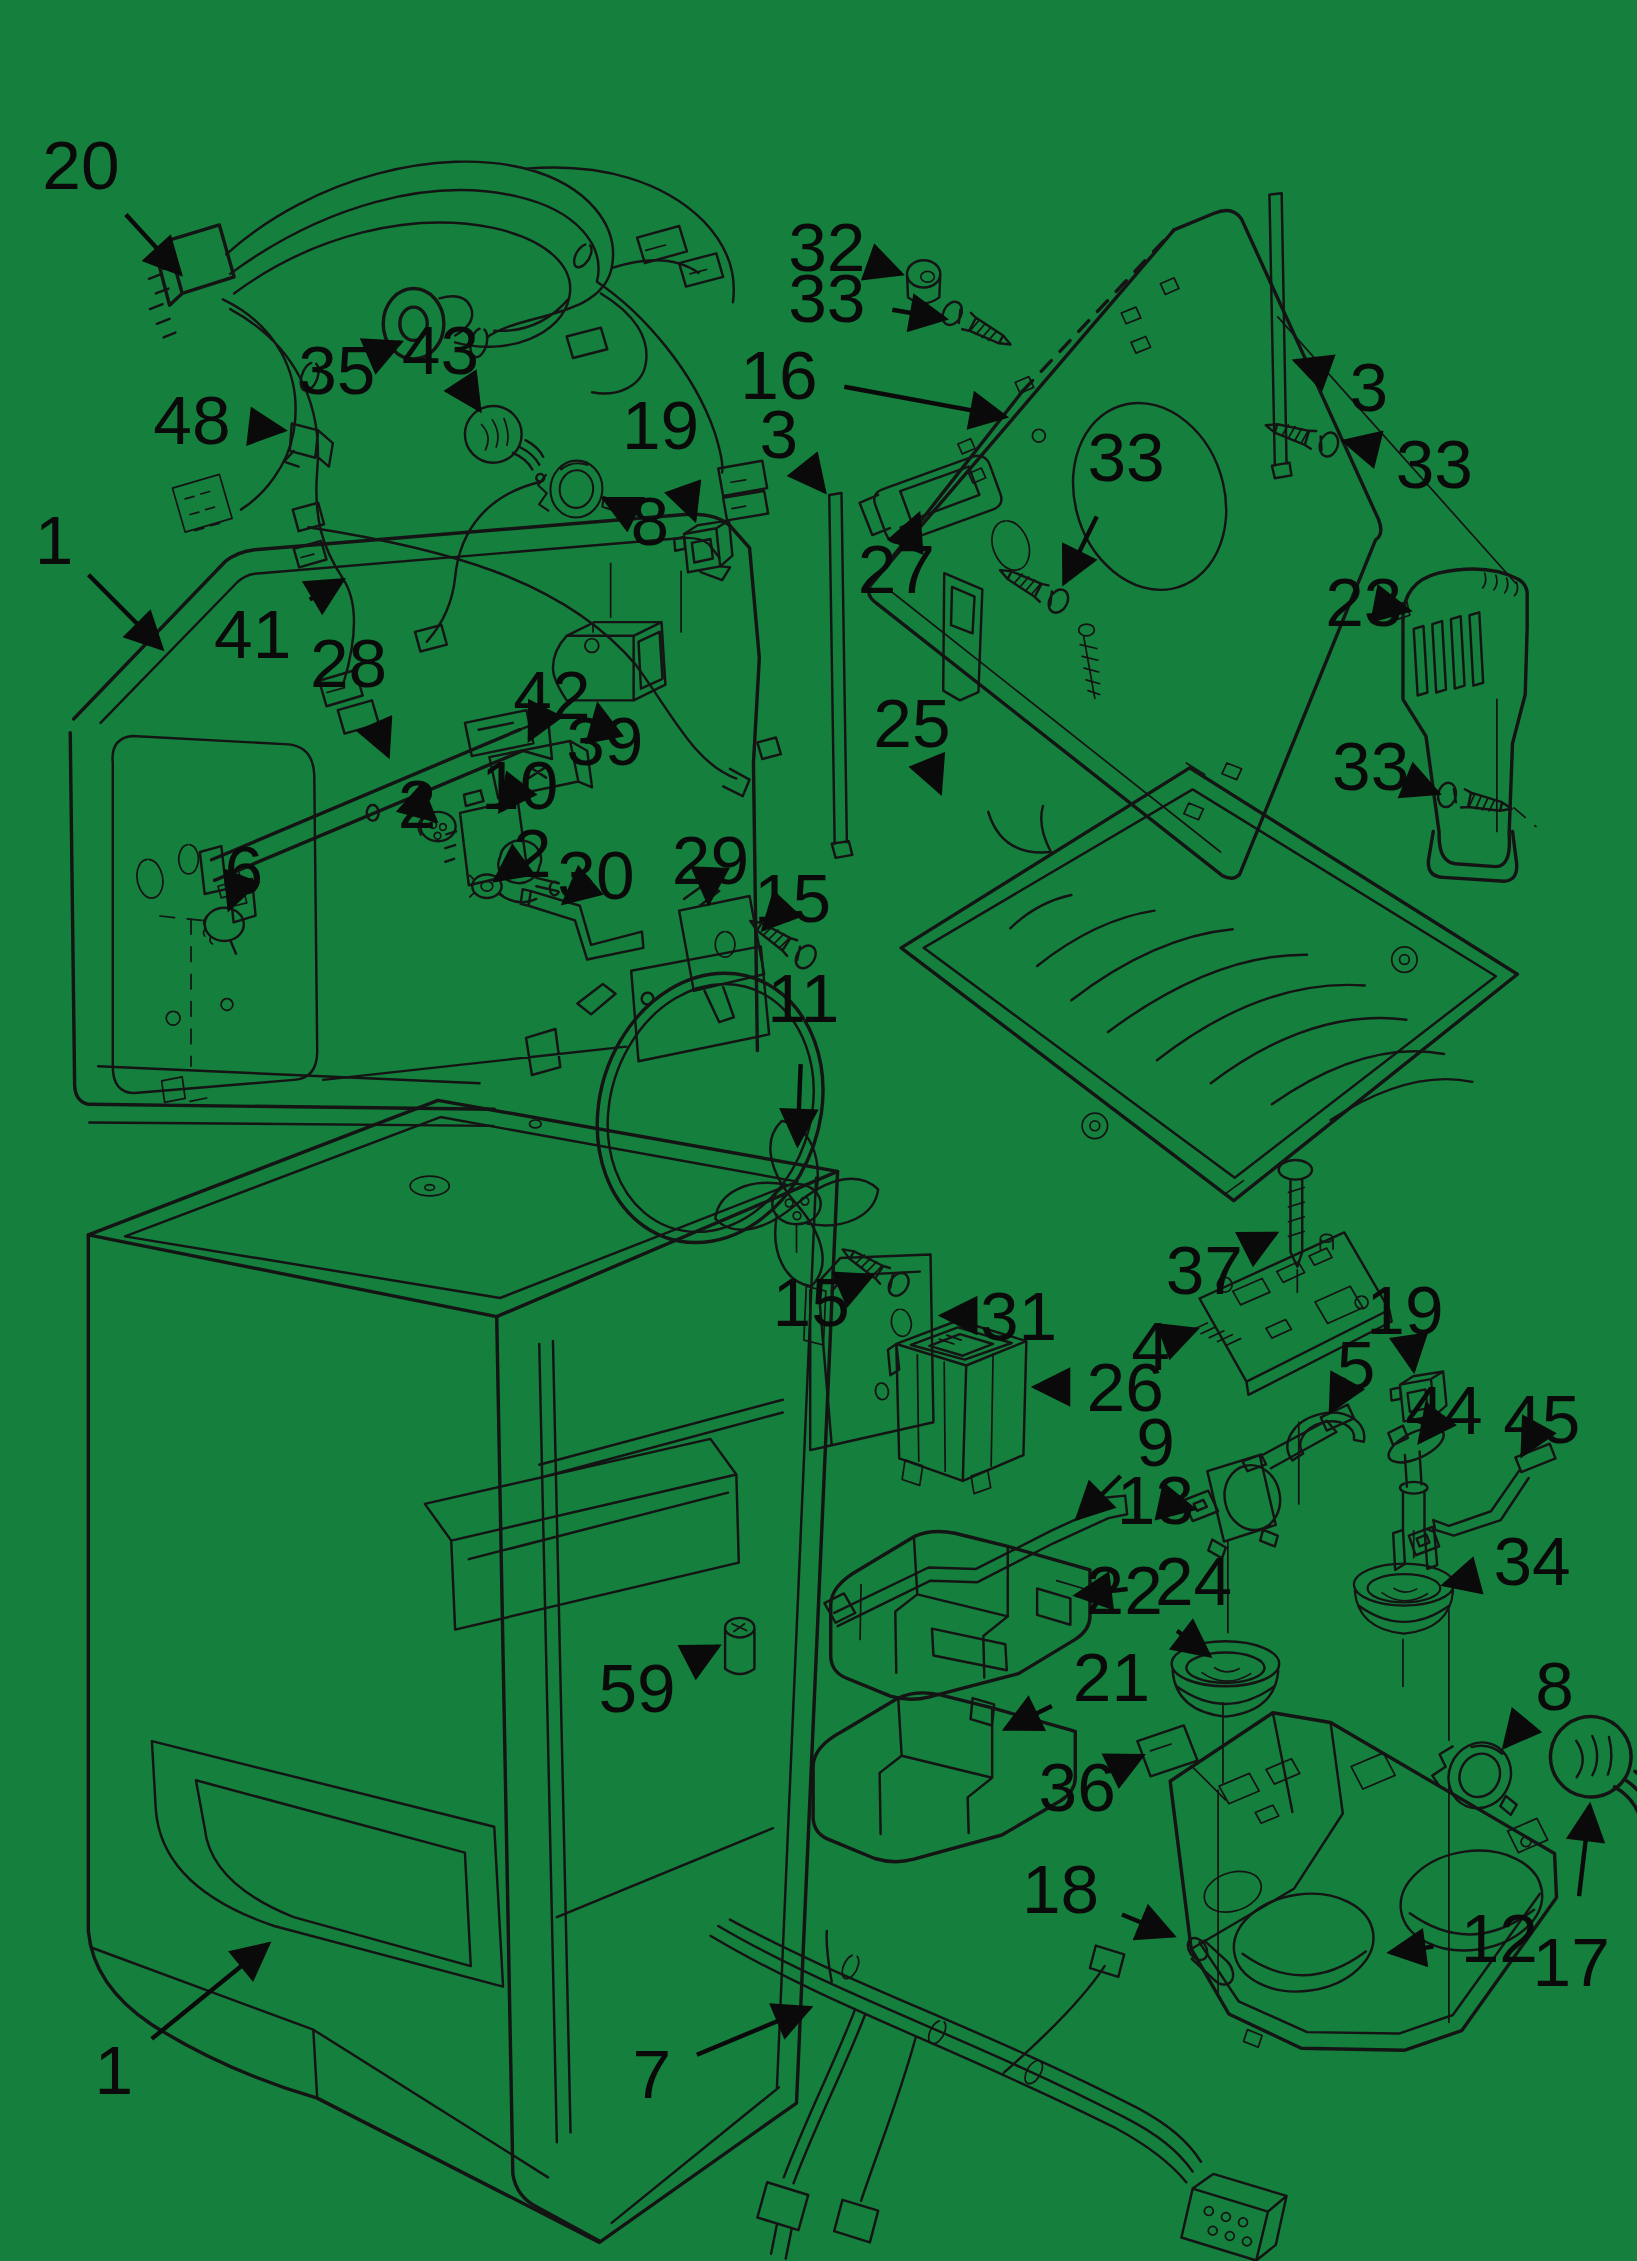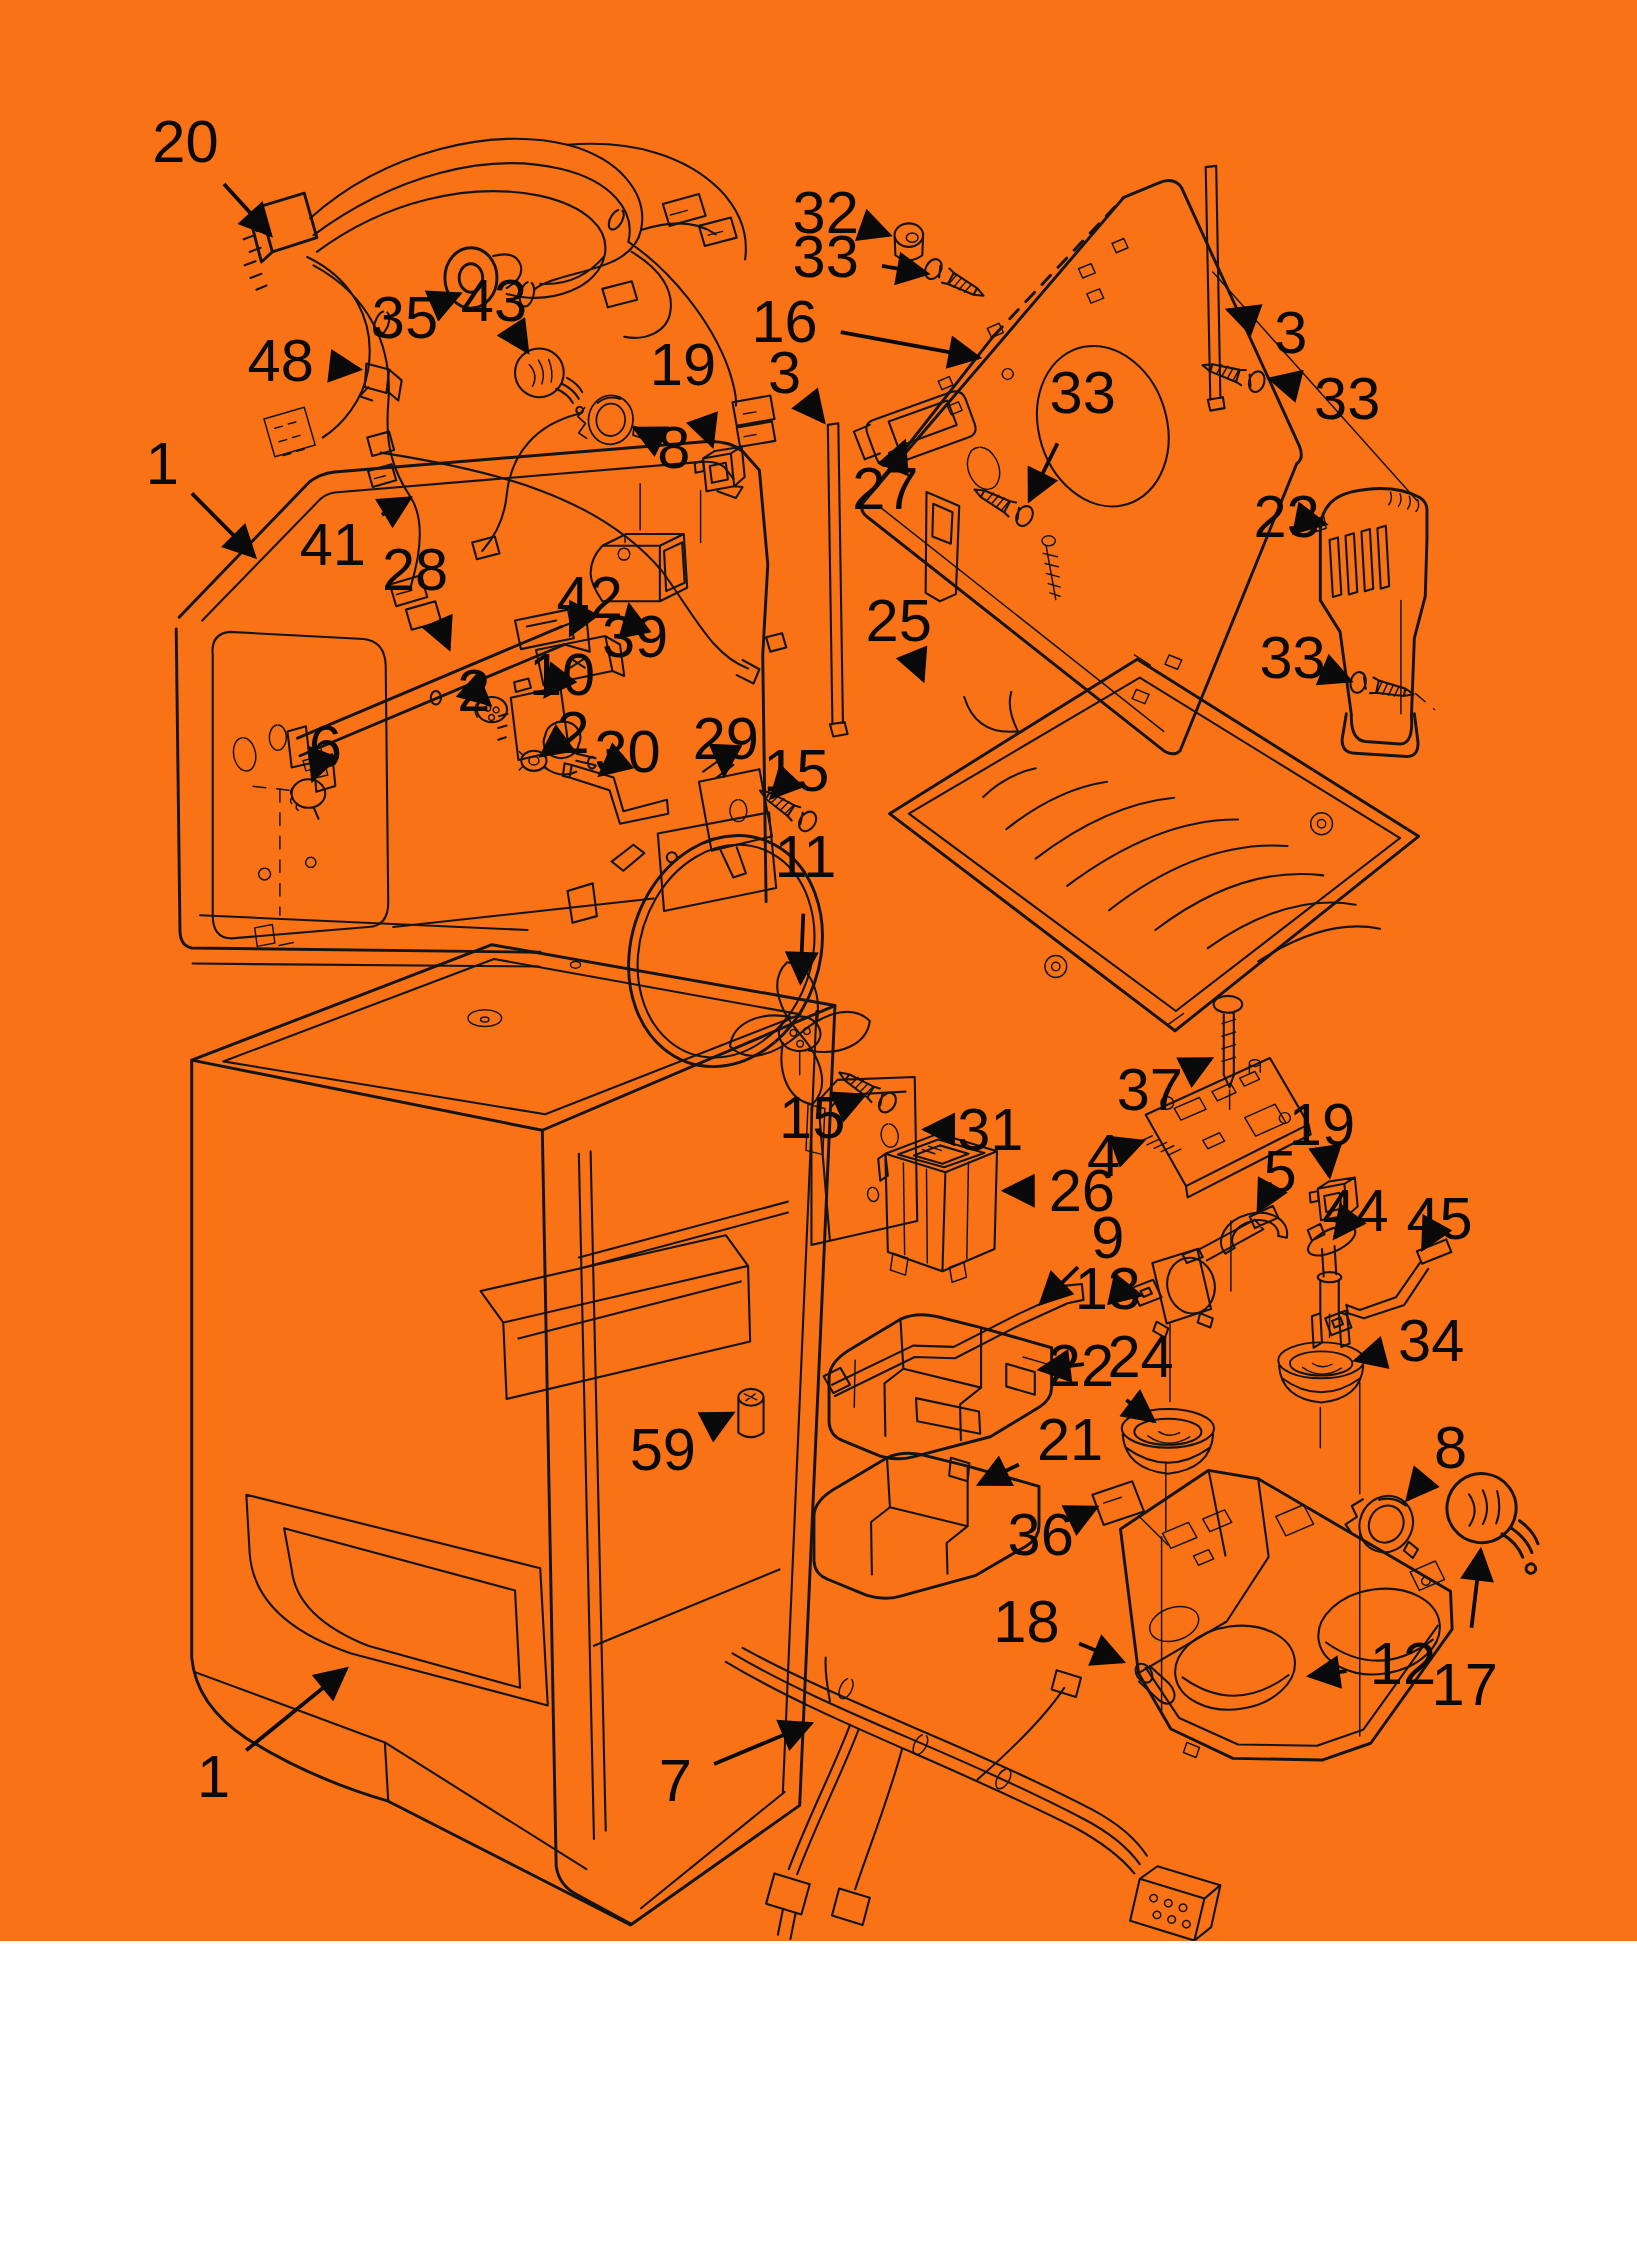--- a/index.html
+++ b/index.html
@@ -1,16 +1,16 @@
 <!DOCTYPE html>
 <html style="font-size:7.8px"><head>
 <meta charset="utf-8">
 <style>
   html,body{margin:0;padding:0;background:#ffffff;}
-  .page{position:relative;width:1638px;height:1941px;background:#f97316;overflow:hidden;}
+  .page{position:relative;width:1638px;height:2261px;background:#15803d;overflow:hidden;}
   svg{display:block;width:100%;height:100%;}
   .s7{stroke:#141414;stroke-width:7;fill:none;stroke-linecap:round;stroke-linejoin:round;}
   .s5{stroke:#141414;stroke-width:5;fill:none;stroke-linecap:round;stroke-linejoin:round;}
   .s4{stroke:#141414;stroke-width:3.5;fill:none;stroke-linecap:round;stroke-linejoin:round;}
   .dash{stroke-dasharray:30 26;}
   .callout-arrow{stroke:#0a0a0a;stroke-width:9;fill:none;}
   .callout-num{font-family:"Liberation Sans",sans-serif;font-size:142px;font-weight:400;
                fill:#0a0a0a;text-anchor:middle;dominant-baseline:central;}
 </style>
 </head>

